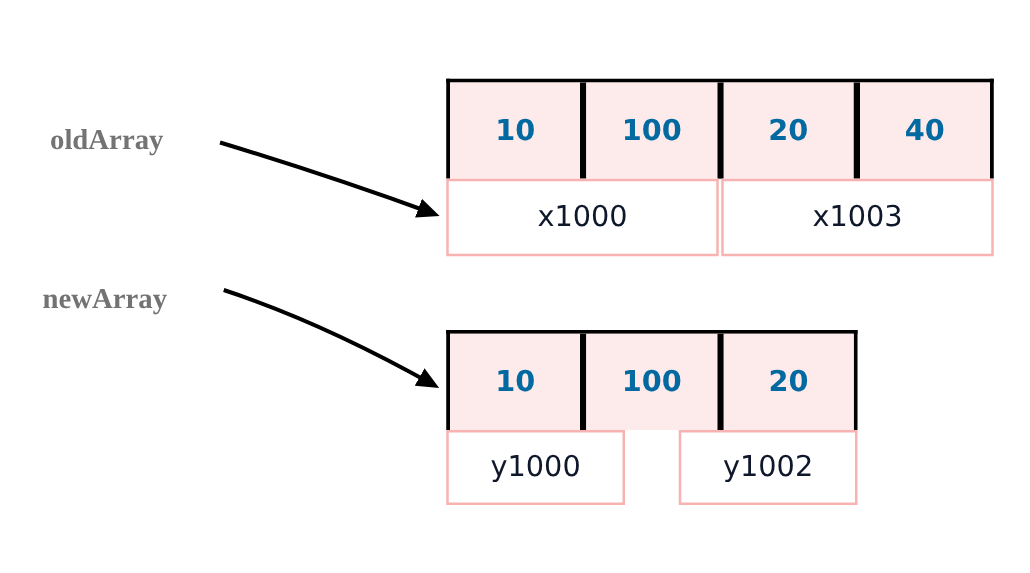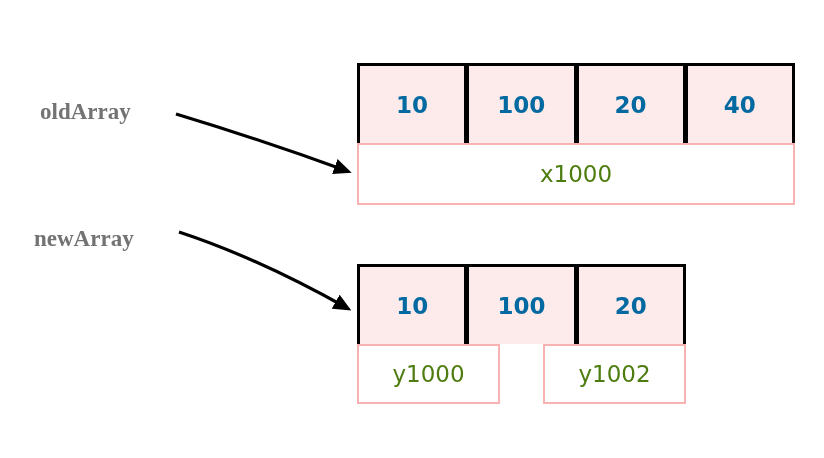--- a/index.html
+++ b/index.html
@@ -65,21 +65,21 @@
   .array-box.new .addr-row { height: 60px; gap: 43px; }
   .addr-cell {
     flex: 1;
     display: flex;
     align-items: center;
     justify-content: center;
     background: #ffffff;
     border: 2px solid #f9b2b2;
     font-size: 23px;
     font-weight: 400;
-    color: #4d7c0f;
+    color: #0f172a;
   }
 </style>
 </head>
 <body>
 
 <div class="canvas">
 
   <div class="ptr-label old">oldArray</div>
 
   <div class="ptr-label new">newArray</div>
@@ -96,20 +96,21 @@
 
   <div class="array-box old">
     <div class="value-row">
       <div class="value-cell">10</div>
       <div class="value-cell">100</div>
       <div class="value-cell">20</div>
       <div class="value-cell">40</div>
     </div>
     <div class="addr-row">
       <div class="addr-cell">x1000</div>
+      <div class="addr-cell">x1003</div>
     </div>
   </div>
 
   <div class="array-box new">
     <div class="value-row">
       <div class="value-cell">10</div>
       <div class="value-cell">100</div>
       <div class="value-cell">20</div>
     </div>
     <div class="addr-row">

